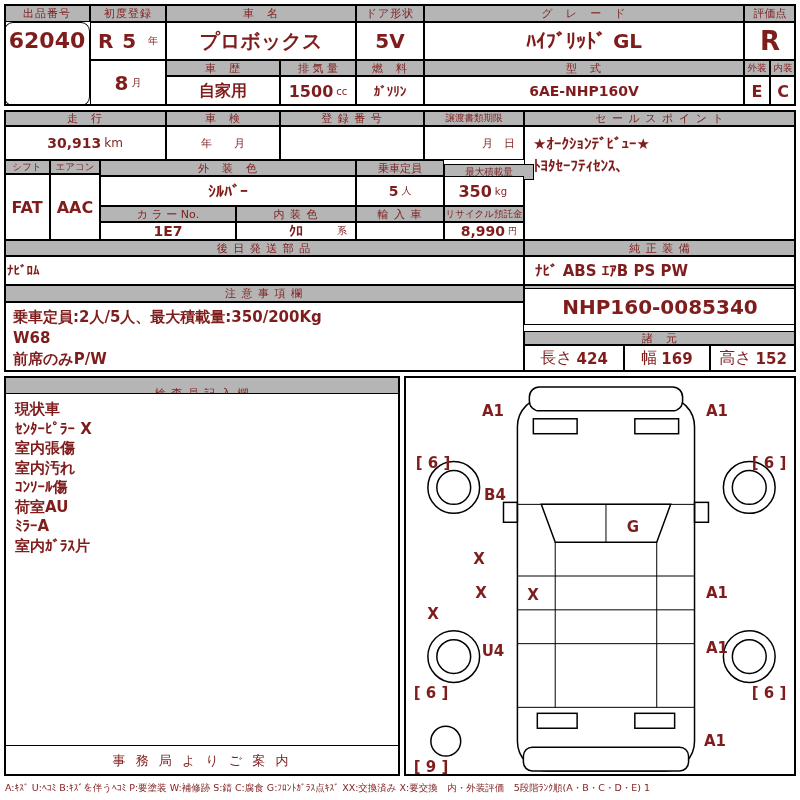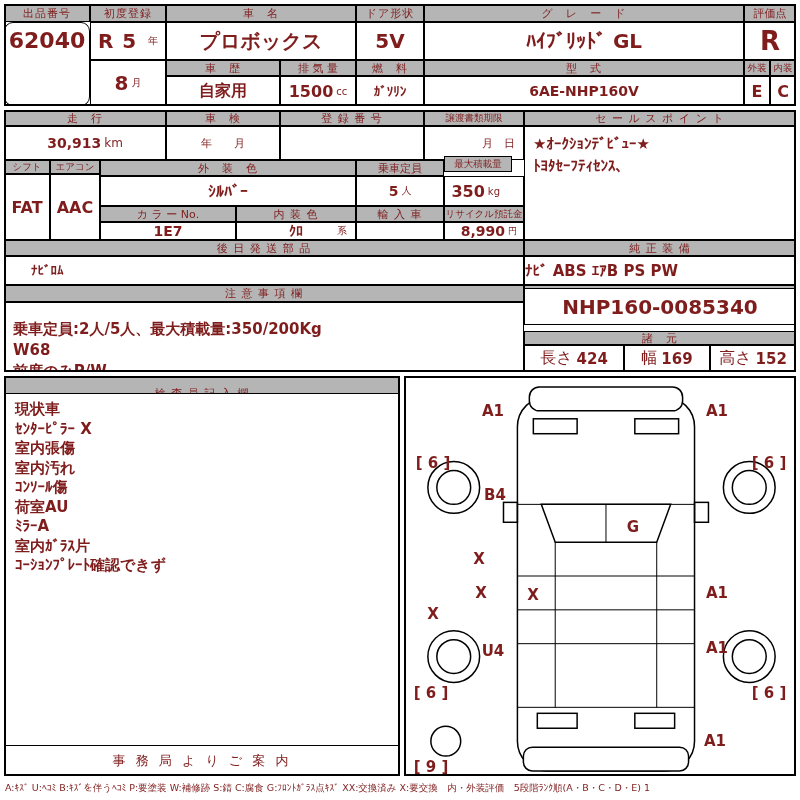--- a/index.html
+++ b/index.html
@@ -15,21 +15,21 @@
   .v18 { font-size:14px; font-weight:bold; }
   .v16 { font-size:16px; font-weight:bold; }
   .v15 { font-size:15px; font-weight:bold; }
   .v14 { font-size:14px; font-weight:bold; }
   .v13 { font-size:13px; font-weight:bold;text-align:right; }
   .unit { font-size:10px; margin-left:3px; font-weight:normal; }
   .left { justify-content:flex-start; }
   .right { justify-content:flex-end; }
   .top-align { align-items:flex-start; }
   .salespoint-lines { display:block; padding:6px 8px; line-height:22px; font-size:15px; font-weight:bold; text-align:left; width:100%; }
-  .notes-lines { display:block; padding:16px 8px; line-height:21px; font-size:15px; font-weight:bold; text-align:left; width:100%; }
+  .notes-lines { display:block; padding:4px 8px; line-height:21px; font-size:15px; font-weight:bold; text-align:left; width:100%; }
   .insp-wrap { display:block; padding:6px 10px; text-align:left; }
   .insp-line { font-size:15px; font-weight:bold; line-height:19.5px; }
   .diagram { position:absolute; left:404px; top:376px; width:392px; height:400px; border:1px solid #000; background:#fff; }
   .mark { position:absolute; transform:translate(-50%,-50%); font-size:15px; font-weight:bold; z-index:10; white-space:nowrap; }
   .legend { position:absolute; left:5px; top:782px; width:790px; font-size:9.5px; text-align:left; white-space:nowrap; }
   .dims-label { font-size:16px; margin-right:4px; }
   .suffix-abs { position:absolute; right:8px; top:50%; transform:translateY(-50%); font-size:10px; font-weight:normal; }
 </style>
 </head>
 <body>
@@ -112,22 +112,22 @@
 
   <div class="cell hdr" style="left:100px;top:160px;width:256px;height:16px">外　装　色</div>
   <div class="cell v16" style="left:100px;top:176px;width:256px;height:30px">ｼﾙﾊﾞｰ</div>
 
   <div class="cell hdr" style="left:356px;top:160px;width:88px;height:16px;letter-spacing:0">乗車定員</div>
   <div class="cell" style="left:356px;top:176px;width:88px;height:30px">
     <span class="v18">5</span>
     <span class="unit">人</span>
   </div>
 
-  <div class="cell hdr sm" style="left:444px;top:156px;width:68px;height:16px">最大積載量</div>
-  <div class="cell right" style="left:444px;top:176px;width:80px;height:30px;padding-right:23px">
+  <div class="cell hdr sm" style="left:444px;top:164px;width:90px;height:16px">最大積載量</div>
+  <div class="cell right" style="left:444px;top:176px;width:80px;height:30px;padding-right:16px">
     <span class="v16">350</span>
     <span class="unit">kg</span>
   </div>
 
   <div class="cell hdr" style="left:100px;top:206px;width:136px;height:16px;letter-spacing:0">カ ラ ー No.</div>
   <div class="cell v14" style="left:100px;top:222px;width:136px;height:18px">1E7</div>
 
   <div class="cell hdr" style="left:236px;top:206px;width:120px;height:16px">内 装 色</div>
   <div class="cell" style="left:236px;top:222px;width:120px;height:18px;position:absolute">
     <span class="v14">ｸﾛ</span>
@@ -137,24 +137,24 @@
   <div class="cell hdr" style="left:356px;top:206px;width:88px;height:16px">輸 入 車</div>
   <div class="cell" style="left:356px;top:222px;width:88px;height:18px"></div>
 
   <div class="cell hdr sm" style="left:444px;top:206px;width:80px;height:16px">リサイクル預託金</div>
   <div class="cell right" style="left:444px;top:222px;width:80px;height:18px;padding-right:6px">
     <span class="v14">8,990</span>
     <span class="unit" style="font-size:9px">円</span>
   </div>
 
   <div class="cell hdr" style="left:4px;top:240px;width:520px;height:16px">後 日 発 送 部 品</div>
-  <div class="cell left v13" style="left:4px;top:256px;width:520px;height:29px;padding-left:26px">ﾅﾋﾞﾛﾑ</div>
+  <div class="cell left v13" style="left:4px;top:256px;width:520px;height:29px;padding-left:2px">ﾅﾋﾞﾛﾑ</div>
 
   <div class="cell hdr" style="left:524px;top:240px;width:272px;height:16px">純 正 装 備</div>
-  <div class="cell left v15" style="left:524px;top:256px;width:272px;height:29px;padding-left:0">ﾅﾋﾞ ABS ｴｱB PS PW</div>
+  <div class="cell left v15" style="left:524px;top:256px;width:272px;height:29px;padding-left:10px">ﾅﾋﾞ ABS ｴｱB PS PW</div>
 
   <div class="cell hdr" style="left:4px;top:285px;width:520px;height:17px">注 意 事 項 欄</div>
   <div class="cell top-align left" style="left:4px;top:302px;width:520px;height:70px">
     <div class="notes-lines">
       <div>乗車定員:2人/5人、最大積載量:350/200Kg</div>
       <div>W68</div>
       <div>前席のみP/W</div>
     </div>
   </div>
 
@@ -179,21 +179,20 @@
   <div class="cell top-align left" style="left:4px;top:393px;width:396px;height:383px">
     <div class="insp-wrap" id="inspector-lines">
         <div class="insp-line">現状車</div>
         <div class="insp-line">ｾﾝﾀｰﾋﾟﾗｰ X</div>
         <div class="insp-line">室内張傷</div>
         <div class="insp-line">室内汚れ</div>
         <div class="insp-line">ｺﾝｿｰﾙ傷</div>
         <div class="insp-line">荷室AU</div>
         <div class="insp-line">ﾐﾗｰA</div>
         <div class="insp-line">室内ｶﾞﾗｽ片</div>
-        <div class="insp-line">ｺｰｼｮﾝﾌﾟﾚｰﾄ確認できず</div>
       </div>
   </div>
   <div class="cell" style="left:4px;top:745px;width:396px;height:31px;font-size:13px;letter-spacing:3px;z-index:5">事 務 局 よ り ご 案 内</div>
 
   <div class="diagram">
     <svg viewBox="0 0 392 400" width="392" height="398">
       <g fill="none" stroke="#000" stroke-width="1.5">
         <rect x="112" y="20" width="178" height="376" rx="30"></rect>
         <rect x="124" y="10" width="154" height="24" rx="10" fill="#fff"></rect>
         <rect x="128" y="42" width="44" height="15"></rect>

